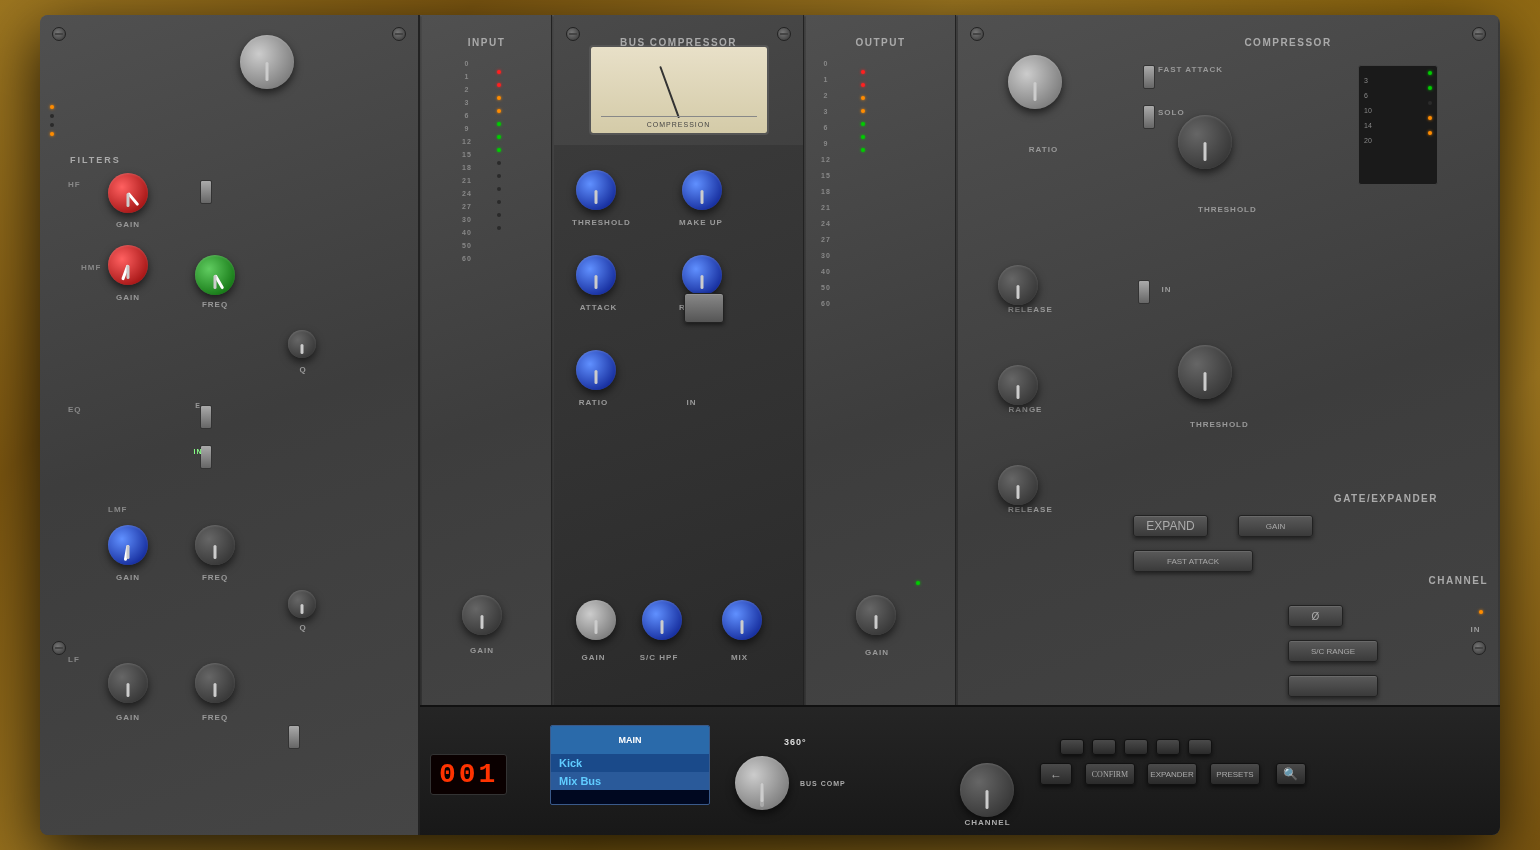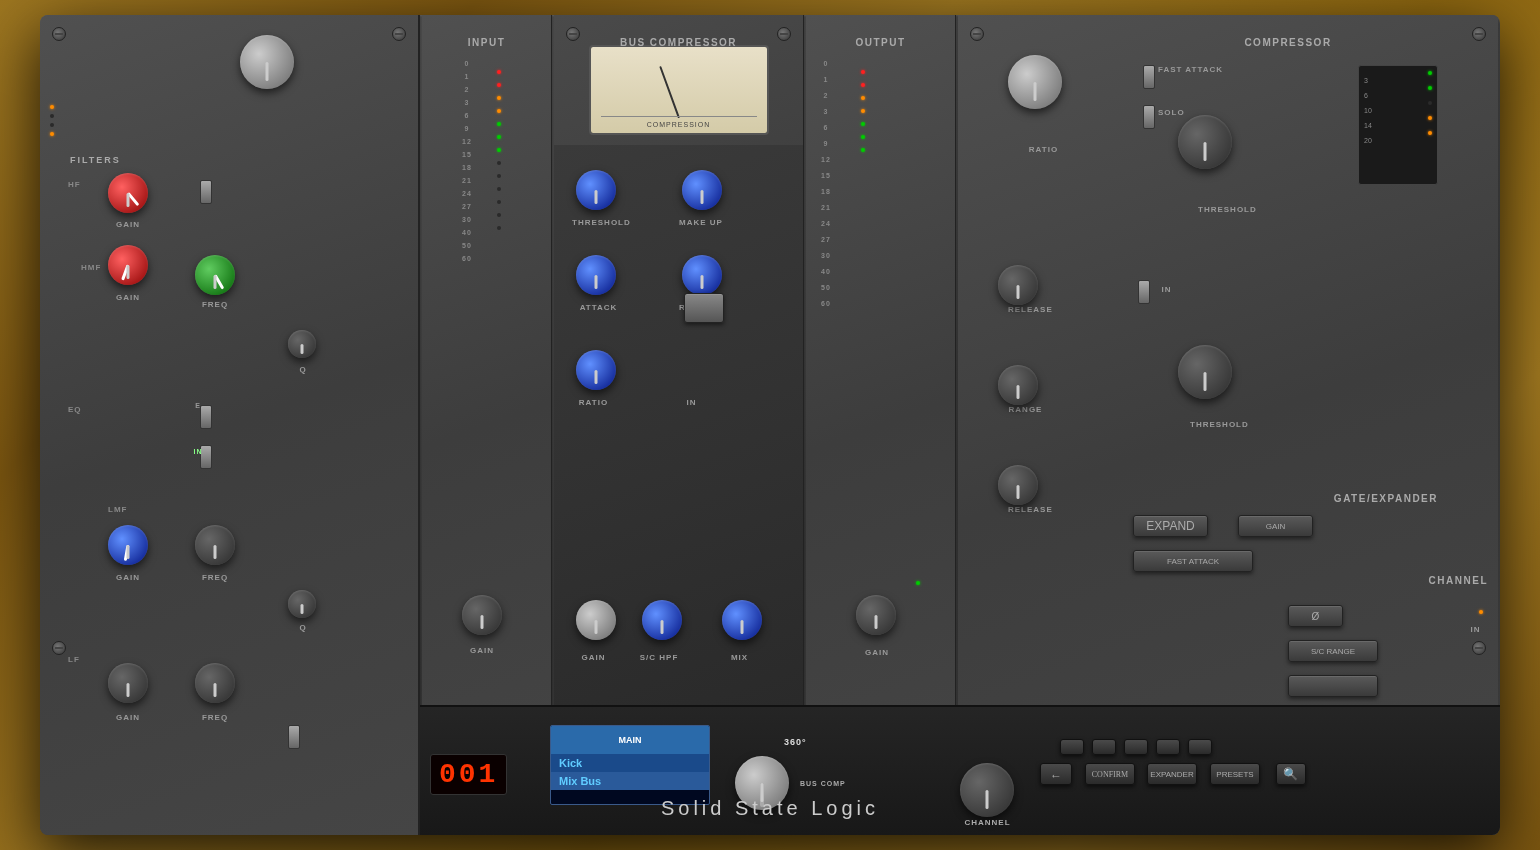--- a/index.html
+++ b/index.html
@@ -652,18 +652,15 @@
 
       <div style="position:absolute;bottom:80px;left:640px;display:flex;gap:8px;">
         <div class="nav-btn" style="position:relative;width:24px;height:16px;"></div>
         <div class="nav-btn" style="position:relative;width:24px;height:16px;"></div>
         <div class="nav-btn" style="position:relative;width:24px;height:16px;"></div>
         <div class="nav-btn" style="position:relative;width:24px;height:16px;"></div>
         <div class="nav-btn" style="position:relative;width:24px;height:16px;"></div>
       </div>
     </div>
 
-    <div style="position:absolute;bottom:15px;left:0;right:0;text-align:center;z-index:11;">
-      <span style="color:#ccc;font-size:20px;font-weight:300;letter-spacing:4px;">Solid State Logic</span>
-    </div>
 
   </div>
 </div>
 
 </body></html>

